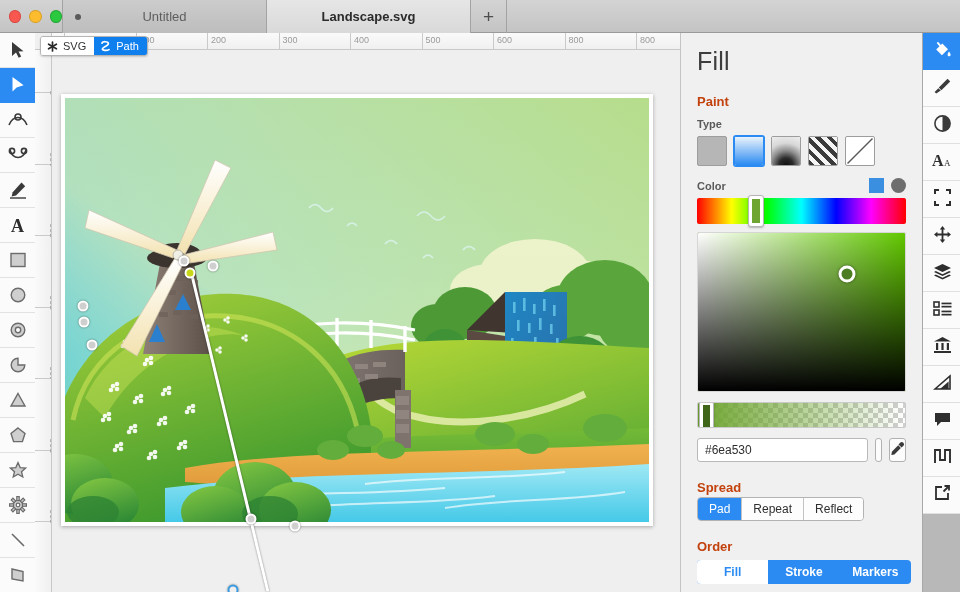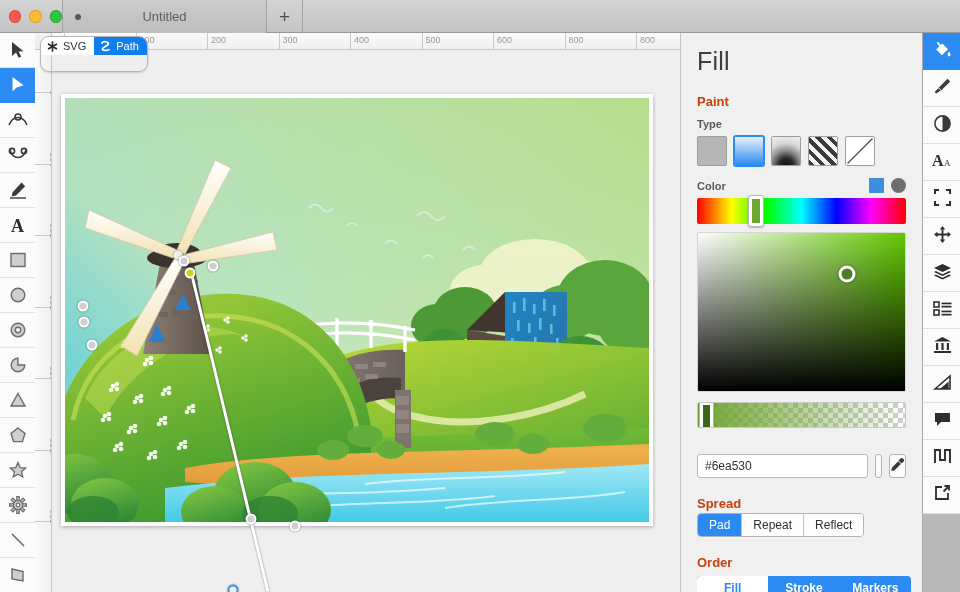--- a/index.html
+++ b/index.html
@@ -89,23 +89,23 @@
     position: absolute; left: 13px; top: 2px; white-space: nowrap;
   }
   .ruler-corner {
     position: absolute; left: 35px; top: 33px; width: 17px; height: 17px;
     background: #f0f0f0; border-right: 1px solid #c8c8c8;
     border-bottom: 1px solid #c8c8c8; z-index: 3;
   }
 
   
   .breadcrumb {
-    position: absolute; left: 40px; top: 36px; height: 36px;
+    position: absolute; left: 40px; top: 36px; height: 20px;
     display: flex; z-index: 20;
-    border: 1px solid #b4b4b4; border-radius: 9px; overflow: hidden;
+    border: 1px solid #b4b4b4; border-radius: 3px; overflow: hidden;
     box-shadow: 0 1px 2px rgba(0,0,0,.16);
   }
   .crumb {
     display: flex; align-items: center; gap: 5px;
     padding: 0 8px 0 6px; height: 18px;
     font-size: 11px; color: #333; background: #fff;
   }
   .crumb.active { background: #0f7fee; color: #fff; }
   .crumb svg { display: block; }
 
@@ -181,21 +181,21 @@
     background-color: #fff;
   }
   .alpha-grad { position: absolute; inset: 0; background: linear-gradient(90deg,#6ea530,rgba(110,165,48,0)); }
   .alpha-knob {
     position: absolute; top: -2px; left: 1px; width: 15px; height: 30px;
     background: #fff; border: 1px solid #b6b6b6; border-radius: 3px;
     box-shadow: 0 1px 2px rgba(0,0,0,.25);
   }
   .alpha-knob i { position: absolute; inset: 3px; display: block; background: #3f6519; }
 
-  .hex-row { display: flex; align-items: flex-start; gap: 7px; margin-top: 26px; }
+  .hex-row { display: flex; align-items: flex-start; gap: 7px; margin-top: 10px; }
   .hex-input {
     flex: 1; height: 24px; border: 1px solid #b9b9b9; border-radius: 3px;
     background: #fff; font-size: 12px; color: #2e2e2e; padding: 0 7px;
     font-family: "Liberation Sans", sans-serif;
   }
   .hex-select {
     display: flex; height: 24px; border: 1px solid #b1b1b1; border-radius: 3px;
     overflow: hidden; background: #fcfcfc;
   }
   .hex-select .val {
@@ -262,20 +262,23 @@
   <div class="titlebar">
     <div class="traffic">
       <div class="light red"></div>
       <div class="light yellow"></div>
       <div class="light green"></div>
     </div>
     <div class="tabstrip">
       <div class="tab inactive">
         <span class="tab-dot"></span>
         <span>Untitled</span>
+      </div>
+      <div class="tab active">
+        <span>Landscape.svg</span>
       </div>
       <div class="newtab">+</div>
       <div class="titlefill"></div>
     </div>
   </div>
 
   <div class="left-tools">
     <div class="ltool">
       <span>
         <svg width="16" height="18" viewBox="0 0 16 18">

